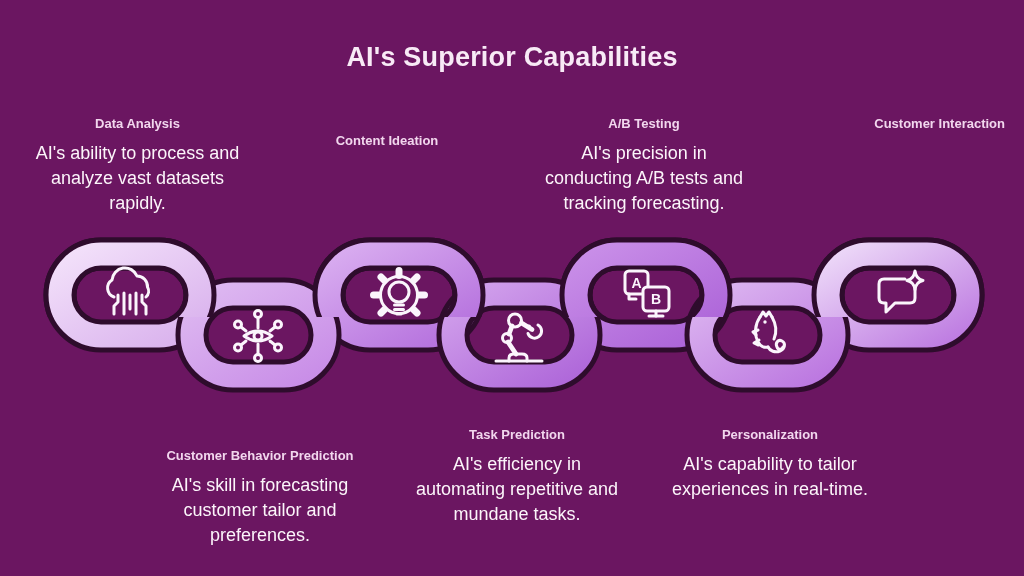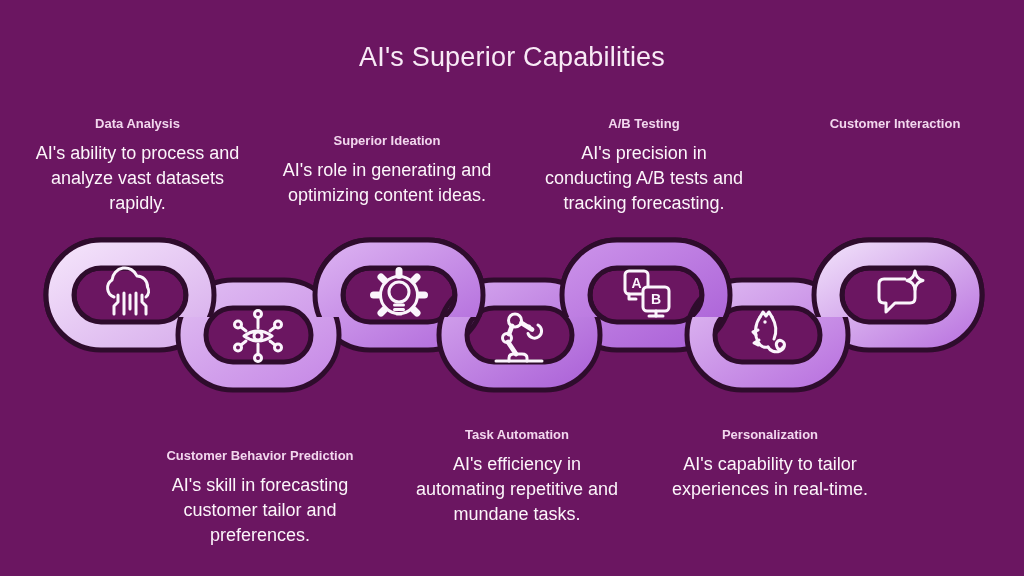--- a/index.html
+++ b/index.html
@@ -9,69 +9,68 @@
   *{margin:0;padding:0;box-sizing:border-box;}
   html,body{width:1024px;height:576px;overflow:hidden;}
   body{
     position:relative;
     background:var(--bg);
     font-family:"Liberation Sans","DejaVu Sans",sans-serif;
   }
   .title{
     position:absolute;top:42px;left:0;width:1024px;
     text-align:center;color:var(--title);
-    font-size:27px;font-weight:400;letter-spacing:.2px;
+    font-size:27px;font-weight:700;letter-spacing:.2px;
   }
   .chain{position:absolute;left:0;top:0;width:1024px;height:576px;}
   .link-outline{fill:none;stroke:var(--outline);stroke-width:33;}
   .link-fill{fill:none;stroke-width:23;}
   .icon{stroke:var(--icon);fill:none;stroke-width:3;stroke-linecap:round;stroke-linejoin:round;}
   .icon .thick{stroke-width:4.8;}
   .icon .fillbg{fill:var(--bg);}
   .icon .dot{fill:var(--icon);stroke:none;}
   .icon text{fill:var(--icon);stroke:none;font-family:"Liberation Sans","DejaVu Sans",sans-serif;
     font-weight:700;font-size:14px;text-anchor:middle;}
   .cap{position:absolute;text-align:center;}
   .cap h3{color:var(--heading);font-size:13px;font-weight:700;line-height:1.25;margin-bottom:9px;}
   .cap p{color:var(--body);font-size:18px;line-height:1.38;}
   .c-da{left:30px;top:116px;width:215px;}
   .c-ci{left:282px;top:133px;width:210px;}
   .c-ab{left:538px;top:116px;width:212px;}
-  .c-cu{left:785px;top:116px;width:220px;}
+  .c-cu{left:785px;top:116px;width:220px;text-align:right;}
   .c-cb{left:155px;top:448px;width:210px;}
   .c-ta{left:412px;top:427px;width:210px;}
   .c-pe{left:660px;top:427px;width:220px;}
 </style>
 </head>
 <body>
 
 <h1 class="title">AI's Superior Capabilities</h1>
 
 <div class="cap c-da">
   <h3>Data Analysis</h3>
   <p>AI's ability to process and analyze vast datasets rapidly.</p>
 </div>
 <div class="cap c-ci">
-  <h3>Superior Ideation</h3>
-  <p>AI's role in generating and optimizing content ideas.</p>
+  <h3>Content Ideation</h3>
 </div>
 <div class="cap c-ab">
   <h3>A/B Testing</h3>
   <p>AI's precision in conducting A/B tests and tracking forecasting.</p>
 </div>
 <div class="cap c-cu">
   <h3>Customer Interaction</h3>
 </div>
 
 <div class="cap c-cb">
   <h3>Customer Behavior Prediction</h3>
   <p>AI's skill in forecasting customer tailor and preferences.</p>
 </div>
 <div class="cap c-ta">
-  <h3>Task Automation</h3>
+  <h3>Task Prediction</h3>
   <p>AI's efficiency in automating repetitive and mundane tasks.</p>
 </div>
 <div class="cap c-pe">
   <h3>Personalization</h3>
   <p>AI's capability to tailor experiences in real-time.</p>
 </div>
 
 <svg class="chain" viewBox="0 0 1024 576">
   <defs>
     <linearGradient id="grad0" x1="0" y1="0" x2="1" y2="1">

